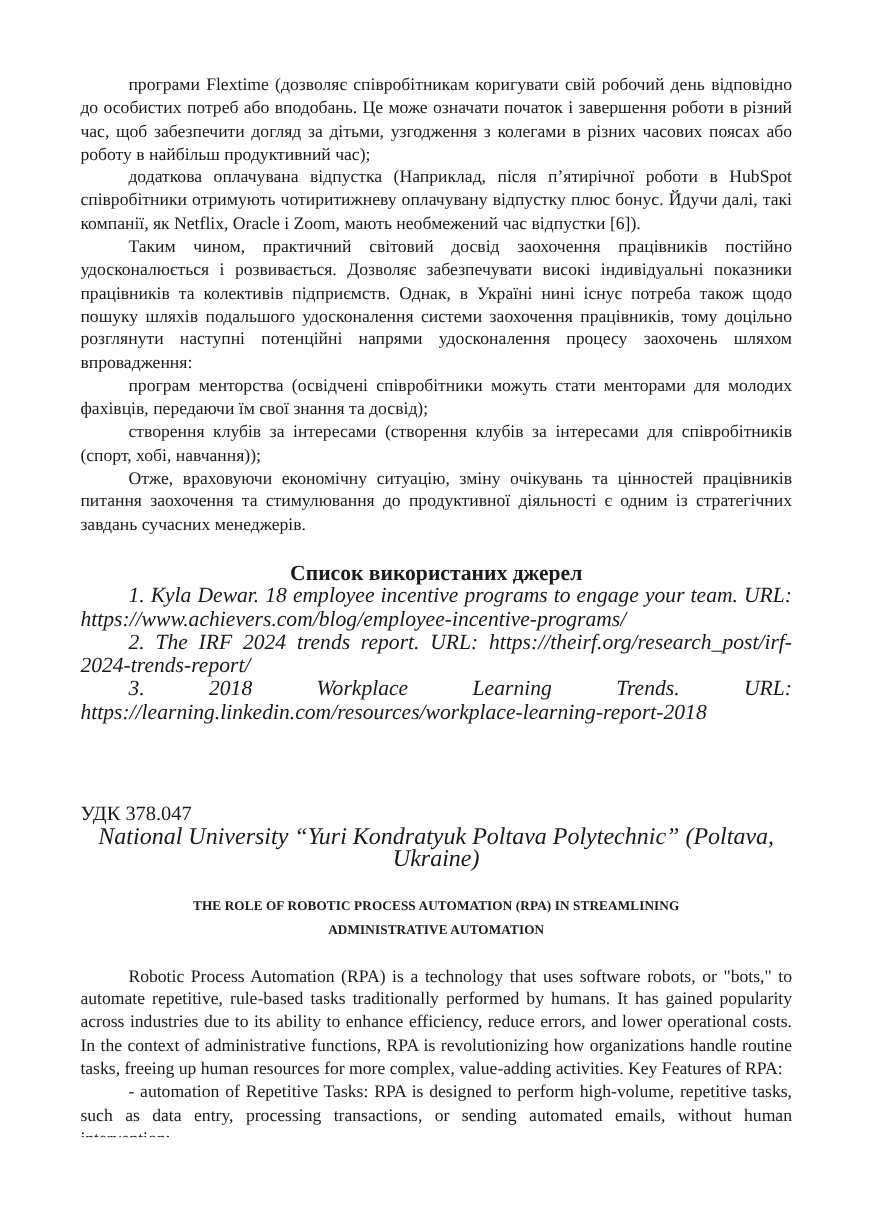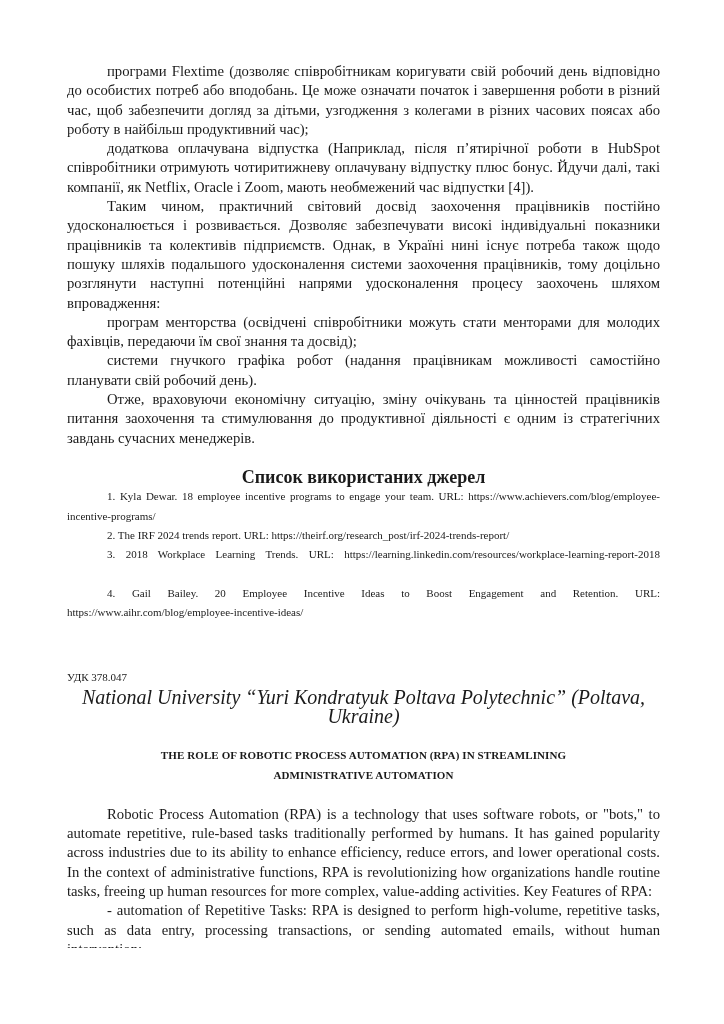--- a/index.html
+++ b/index.html
@@ -41,36 +41,37 @@
 
   h2.section-heading {
     margin: 0;
     font-size: 18px;
     line-height: 19.3px;
     font-weight: bold;
     text-align: center;
   }
   .ref-item {
     margin: 0;
-    font-size: 11px;
+    font-size: 18px;
     line-height: 19.3px;
     text-align: justify;
     text-indent: 40px;
+    font-style: italic;
   }
   .ref-item.stretch {
     text-align: justify;
   }
   .ref-item.stretch::after {
     content: "";
     display: inline-block;
     width: 100%;
   }
   .udk {
     margin: 0;
-    font-size: 11px;
+    font-size: 17px;
     line-height: 19.3px;
     text-align: left;
   }
   .authors {
     margin: 0;
     font-size: 14.7px;
     line-height: 19.3px;
     text-align: center;
   }
   .affiliation {
@@ -98,34 +99,33 @@
     line-height: 17px;
   }
 </style>
 </head>
 <body>
 
 <div class="page">
   <div class="content">
 
     <p class="body">програми Flextime (дозволяє співробітникам коригувати свій робочий день відповідно до особистих потреб або вподобань. Це може означати початок і завершення роботи в різний час, щоб забезпечити догляд за дітьми, узгодження з колегами в різних часових поясах або роботу в найбільш продуктивний час);</p>
-    <p class="body">додаткова оплачувана відпустка (Наприклад, після п’ятирічної роботи в HubSpot співробітники отримують чотиритижневу оплачувану відпустку плюс бонус. Йдучи далі, такі компанії, як Netflix, Oracle і Zoom, мають необмежений час відпустки [4]).</p>
+    <p class="body">додаткова оплачувана відпустка (Наприклад, після п’ятирічної роботи в HubSpot співробітники отримують чотиритижневу оплачувану відпустку плюс бонус. Йдучи далі, такі компанії, як Netflix, Oracle і Zoom, мають необмежений час відпустки [6]).</p>
     <p class="body">Таким чином, практичний світовий досвід  заохочення працівників постійно удосконалюється і розвивається. Дозволяє забезпечувати високі  індивідуальні показники працівників та  колективів підприємств. Однак, в Україні нині  існує потреба також щодо пошуку шляхів подальшого  удосконалення системи заохочення працівників, тому доцільно розглянути наступні потенційні напрями удосконалення процесу заохочень шляхом впровадження:</p>
     <p class="body">програм менторства (освідчені співробітники можуть стати менторами для молодих фахівців, передаючи їм свої знання та досвід);</p>
-    <p class="body">системи гнучкого графіка робот (надання працівникам можливості самостійно планувати свій робочий день).</p>
+    <p class="body">створення клубів за інтересами (створення клубів за інтересами для співробітників (спорт, хобі, навчання));</p>
     <p class="body">Отже, враховуючи економічну ситуацію, зміну очікувань  та цінностей працівників питання заохочення та стимулювання до продуктивної діяльності є  одним із стратегічних завдань сучасних менеджерів.</p>
 
     <div class="spacer-md"></div>
 
     <h2 class="section-heading">Список використаних джерел</h2>
 
     <p class="ref-item">1. Kyla Dewar. 18 employee incentive programs to engage your team. URL: https://www.achievers.com/blog/employee-incentive-programs/</p>
     <p class="ref-item">2. The IRF 2024  trends report. URL: https://theirf.org/research_post/irf-2024-trends-report/</p>
     <p class="ref-item stretch">3. 2018 Workplace Learning Trends. URL: https://learning.linkedin.com/resources/workplace-learning-report-2018</p>
-    <p class="ref-item">4. Gail Bailey. 20 Employee Incentive Ideas to Boost Engagement and Retention. URL: https://www.aihr.com/blog/employee-incentive-ideas/</p>
 
     <div class="spacer-xl"></div>
 
     <p class="udk">УДК 378.047</p>
     <p class="affiliation">National University “Yuri Kondratyuk Poltava Polytechnic” (Poltava, Ukraine)</p>
 
     <div class="spacer-md"></div>
 
     <h1 class="article-title">THE ROLE OF ROBOTIC PROCESS AUTOMATION (RPA) IN STREAMLINING</h1>
     <h1 class="article-title">ADMINISTRATIVE AUTOMATION</h1>

